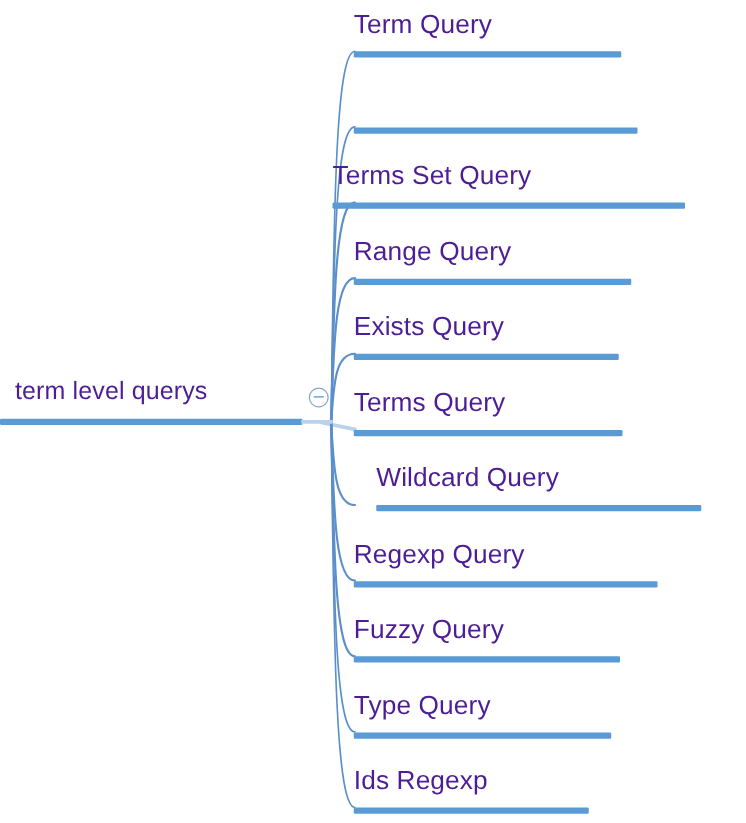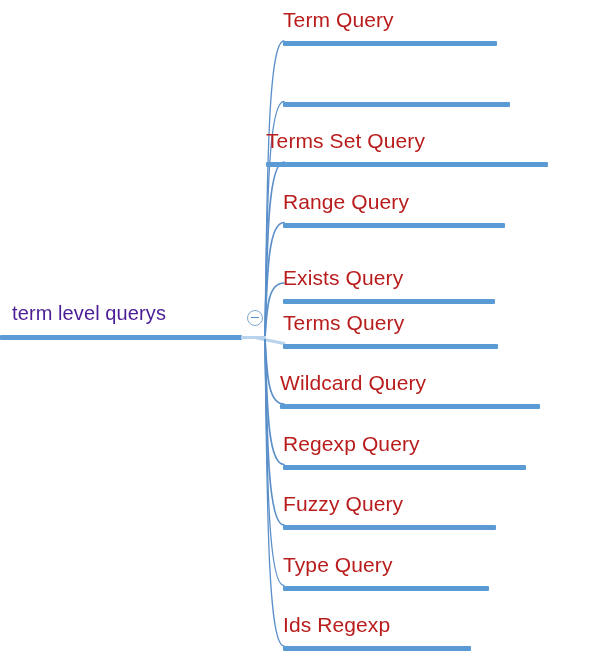--- a/index.html
+++ b/index.html
@@ -86,21 +86,21 @@
   
   .child-node {
     position: absolute;
     height: 52px;
   }
   .child-label {
     position: absolute;
     left: 0px;
     top: 0px;
     font-size: 21px;
-    color: #b91c1c;
+    color: #4c1d95;
     white-space: nowrap;
     letter-spacing: 0.1px;
   }
   .child-underline {
     position: absolute;
     left: 0px;
     height: 5px;
     background: #5b9bd5;
     border-radius: 1px;
   }
@@ -141,29 +141,29 @@
         <div class="child-underline" style="top: 33px; width: 227px;"></div>
       </div>
       <div class="child-node" style="left: 266px; top: 129px; width: 282px;">
         <div class="child-label">Terms Set Query</div>
         <div class="child-underline" style="top: 33px; width: 282px;"></div>
       </div>
       <div class="child-node" style="left: 283px; top: 189.5px; width: 222px;">
         <div class="child-label">Range Query</div>
         <div class="child-underline" style="top: 33px; width: 222px;"></div>
       </div>
-      <div class="child-node" style="left: 283px; top: 250px; width: 212px; margin-top: 16px;">
+      <div class="child-node" style="left: 283px; top: 250px; width: 212px;">
         <div class="child-label">Exists Query</div>
         <div class="child-underline" style="top: 33px; width: 212px;"></div>
       </div>
       <div class="child-node" style="left: 283px; top: 310.5px; width: 215px;">
         <div class="child-label">Terms Query</div>
         <div class="child-underline" style="top: 33px; width: 215px;"></div>
       </div>
-      <div class="child-node" style="left: 280px; top: 371px; width: 260px;">
+      <div class="child-node" style="left: 301px; top: 371px; width: 260px;">
         <div class="child-label">Wildcard Query</div>
         <div class="child-underline" style="top: 33px; width: 260px;"></div>
       </div>
       <div class="child-node" style="left: 283px; top: 431.5px; width: 243px;">
         <div class="child-label">Regexp Query</div>
         <div class="child-underline" style="top: 33px; width: 243px;"></div>
       </div>
       <div class="child-node" style="left: 283px; top: 492px; width: 213px;">
         <div class="child-label">Fuzzy Query</div>
         <div class="child-underline" style="top: 33px; width: 213px;"></div>

